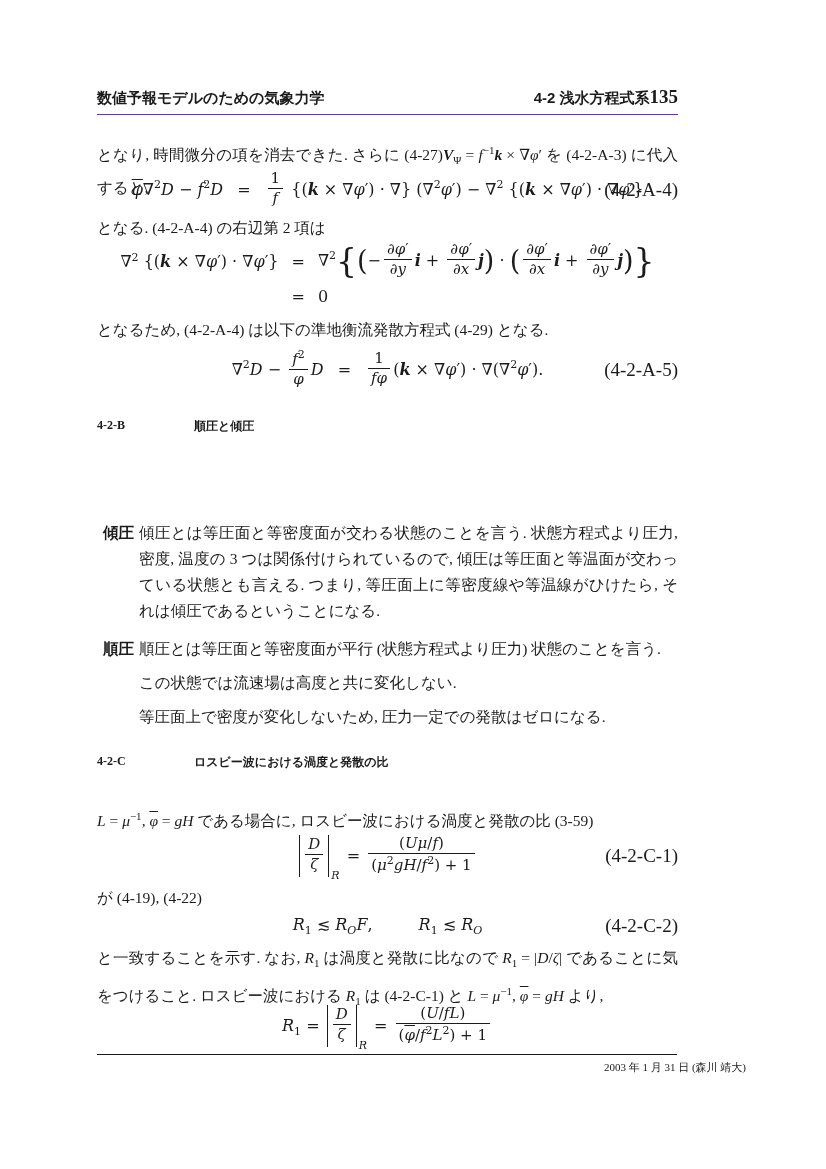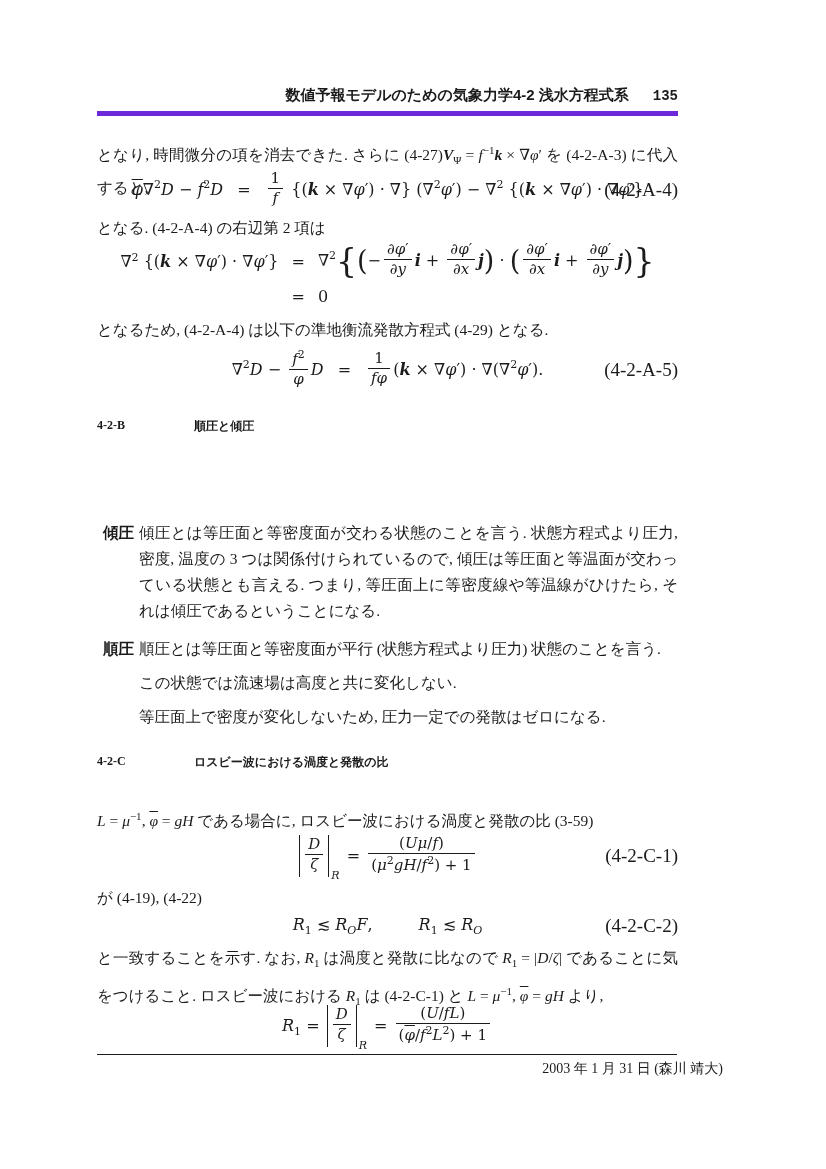--- a/index.html
+++ b/index.html
@@ -1,23 +1,23 @@
 <!DOCTYPE html>
 <html><head>
 <meta charset="utf-8">
 <style>
   html,body{margin:0;padding:0;background:#ffffff;}
   .page{position:relative;width:826px;height:1169px;background:#ffffff;color:#1b1b1b;
         font-family:"Liberation Serif","DejaVu Serif",serif;font-size:15.5px;overflow:hidden;}
   .blk{position:absolute;left:97px;width:581px;}
   
-  .pagehead{top:86px;display:flex;justify-content:flex-end;align-items:baseline;
-            border-bottom:5px solid #6d28d9;padding-bottom:6px;
+  .pagehead{top:86px;display:flex;justify-content:space-between;align-items:baseline;
+            border-bottom:1px solid #6d28d9;padding-bottom:6px;
             font-family:"Liberation Sans","DejaVu Sans",sans-serif;font-weight:bold;font-size:15px;}
-  .pagehead .pnum{font-family:Liberation Mono, monospace;margin-left:24px;font-size:14px;}
+  .pagehead .pnum{font-family:Liberation Serif, serif;font-size:19px;}
   
   .para{line-height:28px;text-align:justify;}
   
   .shead{display:flex;font-family:"Liberation Sans","DejaVu Sans",sans-serif;
          font-weight:bold;font-size:12px;}
   .shead .num{width:97px;flex:0 0 97px;font-family:"Liberation Serif","DejaVu Serif",serif;font-weight:bold;}
   
   .dlitem{display:flex;margin-bottom:12px;}
   .dllabel{flex:0 0 31px;margin-left:6px;font-family:"Liberation Sans","DejaVu Sans",sans-serif;
            font-weight:bold;line-height:26px;}
@@ -43,21 +43,21 @@
   .fd{border-top:1px solid #1b1b1b;}
   sup{font-size:11px;}
   sub{font-size:11px;}
   .bp{font-size:27px;font-weight:normal;vertical-align:middle;line-height:0.9;}
   .bb{font-size:33px;font-weight:normal;vertical-align:middle;line-height:0.9;}
   .tb{display:inline-block;width:1px;height:42px;background:#1b1b1b;vertical-align:middle;margin:0 2px;}
   .lsub{font-size:11px;position:relative;top:14px;margin-right:2px;}
   .gap{display:inline-block;width:46px;}
   
   .footrule{position:absolute;left:97px;width:580px;top:1054px;border-top:1.5px solid #1b1b1b;}
-  .footdate{position:absolute;left:83px;width:640px;top:1060px;text-align:right;font-size:14px;}
+  .footdate{position:absolute;left:106px;width:640px;top:1060px;text-align:right;font-size:11px;}
 </style>
 </head>
 <body>
 
 <div class="page">
 
   <div class="blk pagehead">
     <span>数値予報モデルのための気象力学</span>
     <span>
       <span>4-2 浅水方程式系</span><span class="pnum">135</span>

